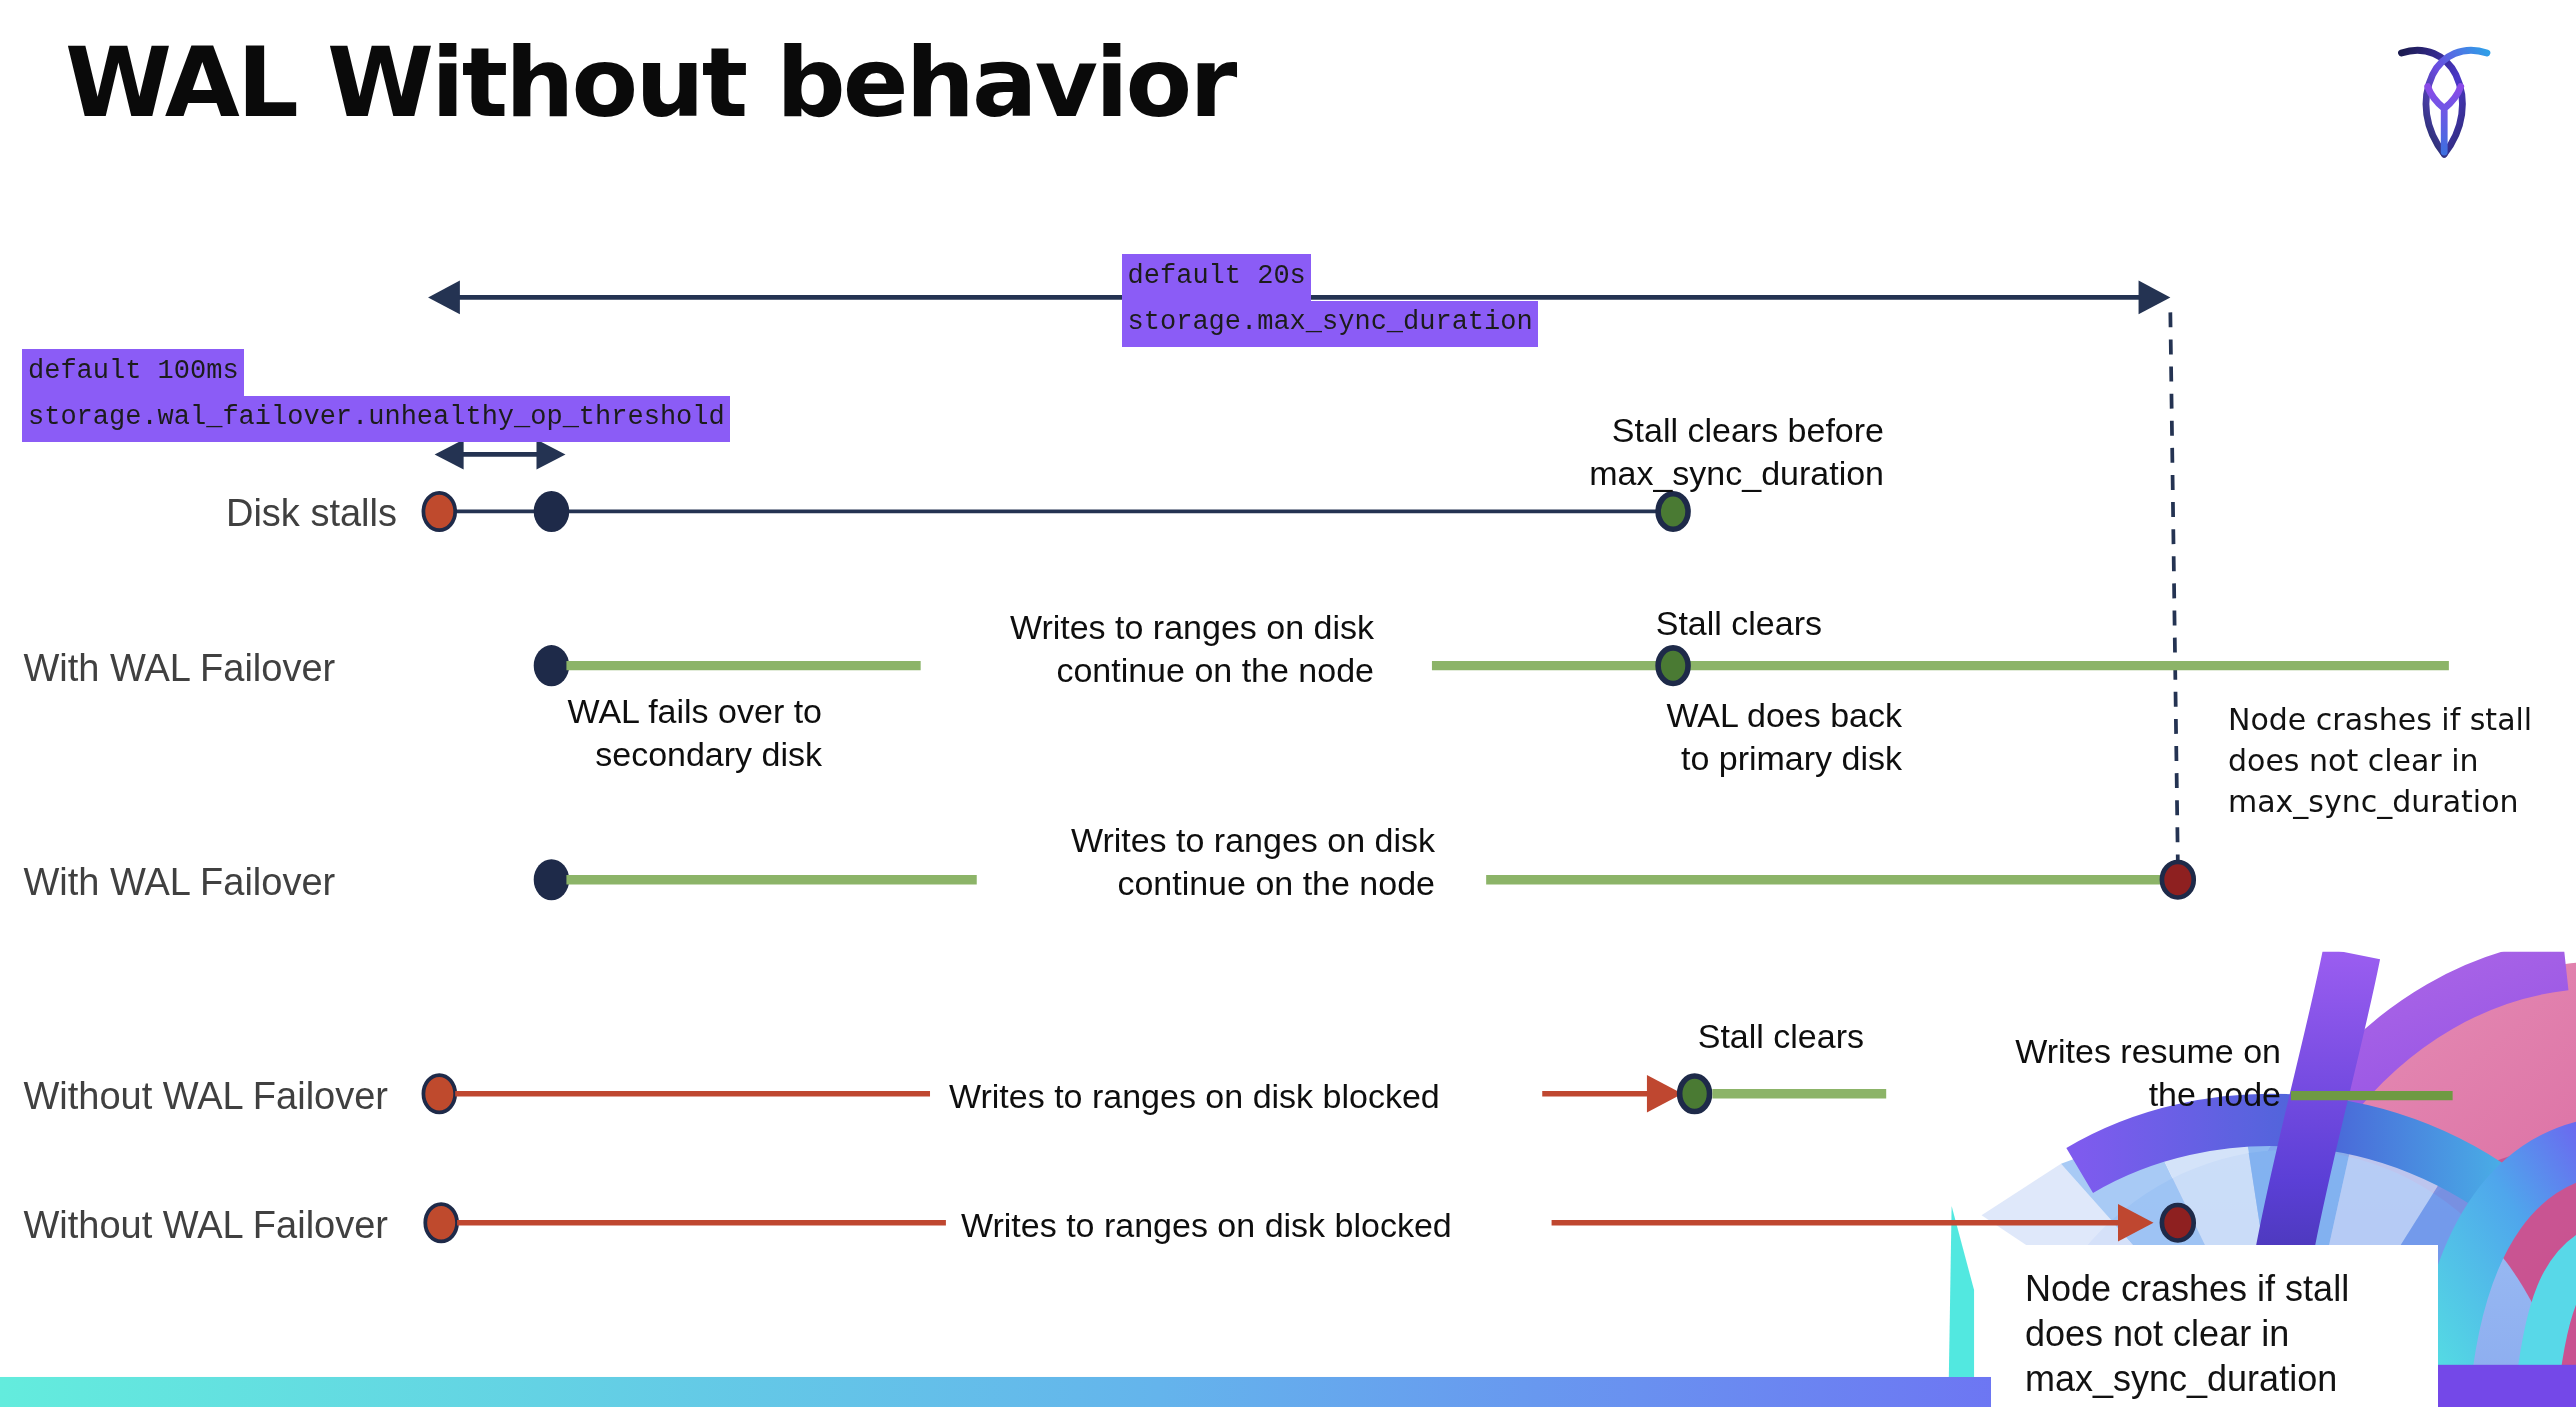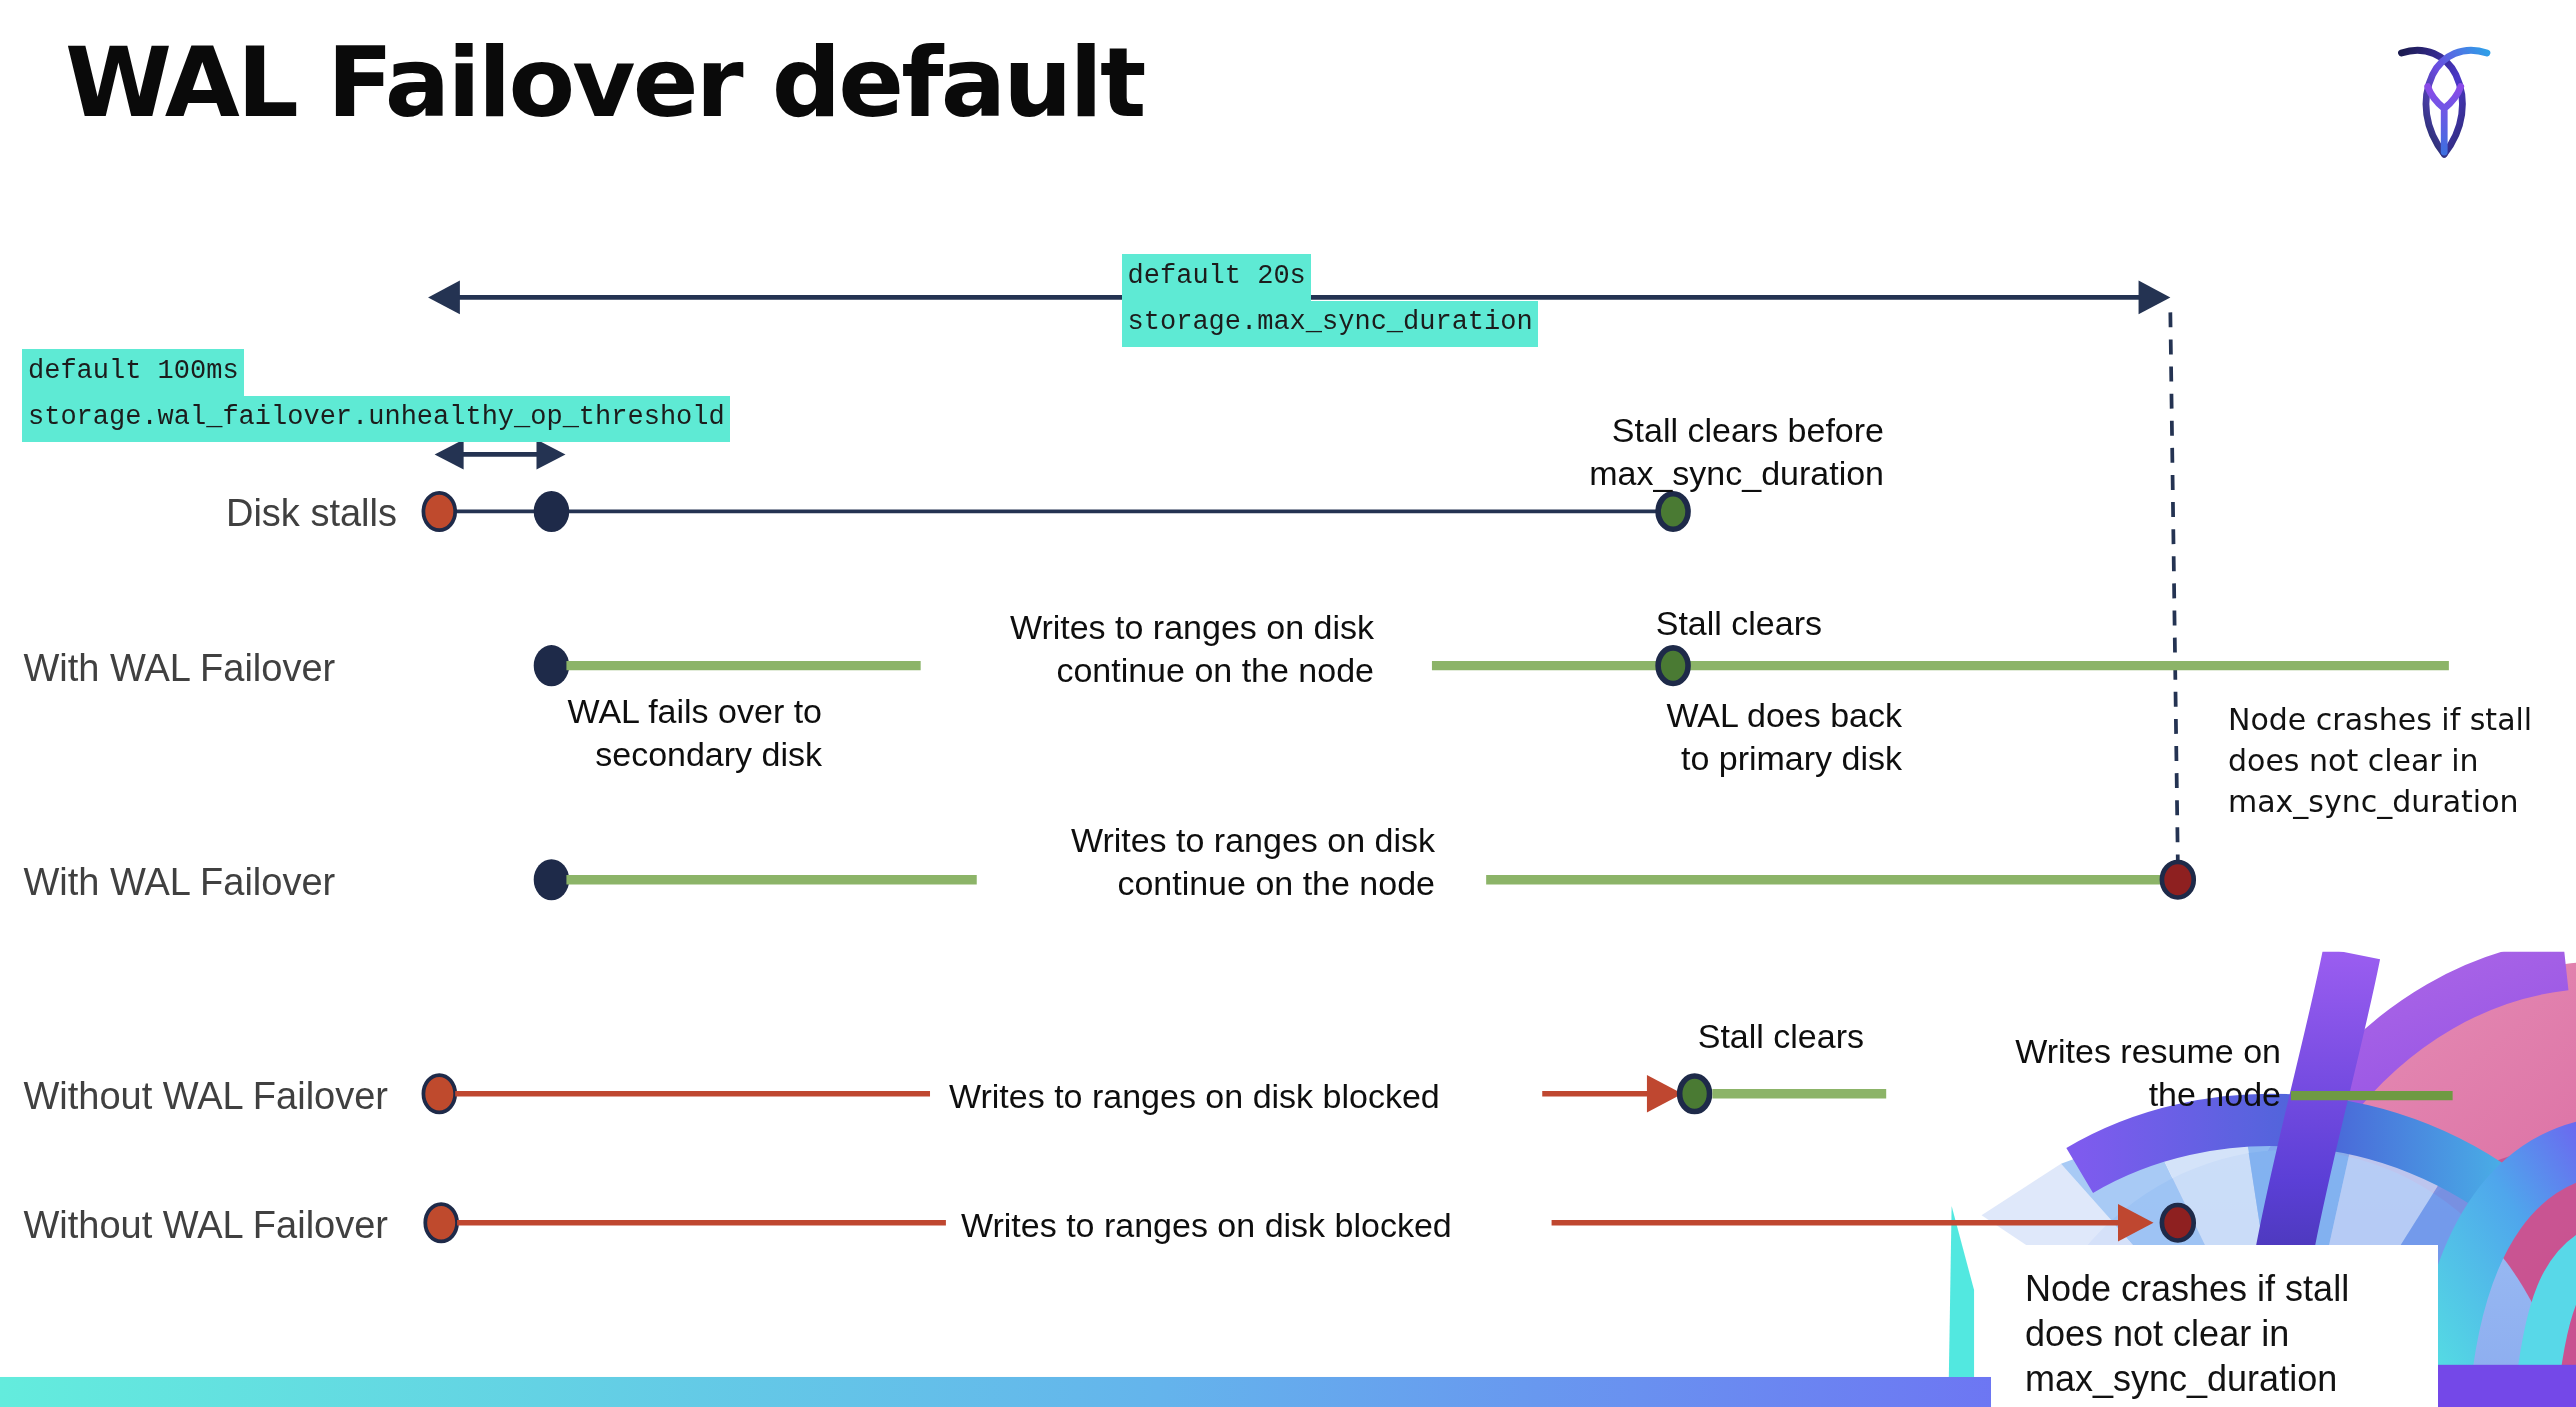--- a/index.html
+++ b/index.html
@@ -2,21 +2,21 @@
 <html style="font-size:15px"><head>
 <meta charset="utf-8">
 <style>
   html,body{margin:0;padding:0;background:#fff;}
   #canvas{position:relative;width:2576px;height:1408px;background:#ffffff;overflow:hidden;
           font-family:"Liberation Sans",sans-serif;color:#121212;}
   .abs{position:absolute;}
   #title{left:65px;top:26px;font-family:"DejaVu Sans","Liberation Sans",sans-serif;
          font-weight:800;font-size:97px;letter-spacing:-2.8px;color:#0a0a0a;}
   .mono{font-family:"Liberation Mono","DejaVu Sans Mono",monospace;font-size:27px;color:#1c1c1c;line-height:41px;}
-  .mono span{background:#5eead4;padding:1.9px 5.6px 3.7px 5.6px;display:inline-block;}
+  .mono span{background:#8b5cf6;padding:1.9px 5.6px 3.7px 5.6px;display:inline-block;}
   .rowlabel{font-size:38px;color:#404040;white-space:nowrap;}
   .ann{font-size:34px;color:#0e0e0e;line-height:43px;white-space:nowrap;}
   .ann.center{text-align:right;}
   #diagram-svg{left:0;top:0;}
   #node-crash-right{font-family:"DejaVu Sans","Liberation Sans",sans-serif;
          font-size:30px;line-height:41px;white-space:nowrap;}
   #crash-box{left:1991px;top:1245px;width:447px;height:163px;background:#ffffff;}
   #crash-box .inner{position:absolute;left:34px;top:20.6px;font-size:36px;line-height:45px;white-space:nowrap;}
 </style>
 </head>
@@ -153,21 +153,21 @@
       <ellipse cx="2330" cy="1308" rx="17" ry="19" fill="#8e2020" stroke="#1e2a49" stroke-width="5"></ellipse>
     </g>
 
     <g transform="translate(2563,48) scale(1.04,1.06)" fill="none" stroke-linecap="round" stroke-linejoin="round">
       <path d="M6,8 C30,0 52,10 62,30 C74,55 70,85 50,110" stroke="url(#gLogoA)" stroke-width="7"></path>
       <path d="M94,8 C70,0 48,10 38,30 C26,55 30,85 50,110" stroke="url(#gLogoB)" stroke-width="7"></path>
       <path d="M50,108 L50,64 M50,64 C42,58 36,50 33,42 M50,64 C58,58 64,50 67,42" stroke="url(#gLogoY)" stroke-width="7"></path>
     </g>
   </svg>
 
-  <div id="title" class="abs">WAL Failover default</div>
+  <div id="title" class="abs">WAL Without behavior</div>
 
   <div class="abs mono" style="left:1122px;top:254px;">
     <span>default 20s</span><br>
     <span>storage.max_sync_duration</span>
   </div>
 
   <div class="abs mono" style="left:22.4px;top:349px;">
     <span>default 100ms</span><br>
     <span>storage.wal_failover.unhealthy_op_threshold</span>
   </div>

